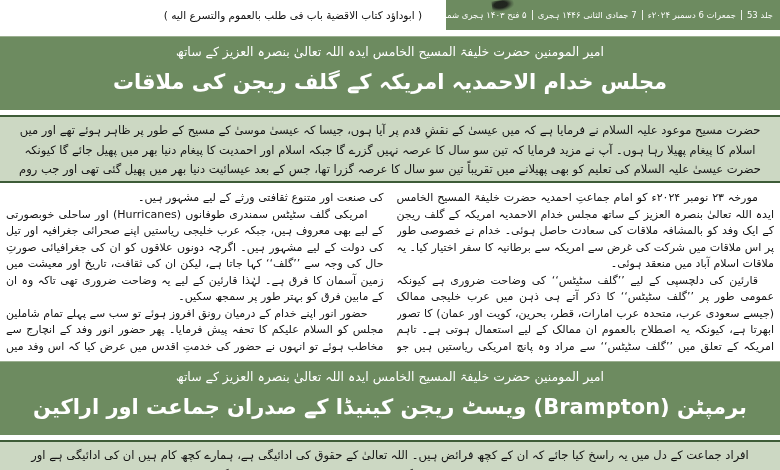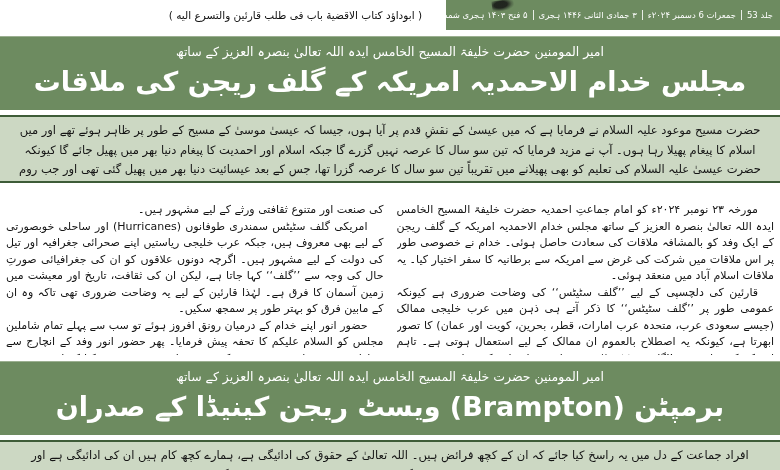--- a/index.html
+++ b/index.html
@@ -24,55 +24,55 @@
     position:absolute; left:492px; top:0; width:22px; height:11px;
     background:radial-gradient(ellipse at 40% 40%, rgba(20,20,20,.85) 0 35%, rgba(20,20,20,.25) 60%, transparent 75%);
     transform:rotate(-8deg); pointer-events:none;
   }
   
   .banner {
     margin-top:6px; border-top:1px solid #9cb091; background:var(--green);
     color:#fff; text-align:center; padding:6px 8px 7px; height:74px; overflow:hidden;
   }
   .kicker { font-size:12.5px; line-height:17px; }
-  .headline { font-size:27px; font-weight:bold; line-height:44px; letter-spacing:0; }
+  .headline { font-size:21px; font-weight:bold; line-height:44px; letter-spacing:0; }
   
   .quotebox {
     margin-top:5px; background:var(--lightgreen);
     border-top:2px solid var(--darkgreen); border-bottom:2px solid var(--darkgreen);
     text-align:center; padding:4px 14px; height:68px; overflow:hidden;
     font-size:11.5px; line-height:19.5px;
   }
   .quotebox.clipped { height:auto; border-bottom:none; padding-bottom:40px; }
   .q2line { white-space:nowrap; overflow:hidden; }
   
   .bodycols {
     display:flex; gap:13px; padding:0 6px; margin-top:7px;
     height:165px; overflow:hidden;
     font-size:11px; line-height:16.5px; text-align:justify;
   }
-  .col { flex:1 1 0; overflow:hidden;margin-top:12px; }
+  .col { flex:1 1 0; overflow:hidden; }
   .col p { text-indent:16px; margin:0; }
   :root { --green:#6d8b60; --lightgreen:#ccd8c3; --darkgreen:#3e5c38; }
 </style>
 </head>
 <body>
 
 <div class="page">
 
   <div class="topbar">
     <div class="tb-green">
       <span class="tb-seg">جلد 53</span>
       <span class="tb-seg">جمعرات 6 دسمبر ۲۰۲۴ء</span>
-      <span class="tb-seg">۳ جمادی الثانی ۱۴۴۶ ہجری</span>
+      <span class="tb-seg">7 جمادی الثانی ۱۴۴۶ ہجری</span>
       <span class="tb-seg">۵ فتح ۱۴۰۳ ہجری شمسی</span>
 
     </div>
     <div class="tb-white">
-      <span class="citation">( ابوداؤد کتاب الاقضیة باب فی طلب قارئین والتسرع الیه )</span>
+      <span class="citation">( ابوداؤد کتاب الاقضیة باب فی طلب بالعموم والتسرع الیه )</span>
     </div>
   </div>
   <div class="ink-smudge"></div>
 
   <div class="banner">
     <div class="kicker">امیر المومنین حضرت خلیفۃ المسیح الخامس ایدہ اللہ تعالیٰ بنصرہ العزیز کے ساتھ</div>
     <div class="headline">مجلس خدام الاحمدیہ امریکہ کے گلف ریجن کی ملاقات</div>
   </div>
 
   <div class="quotebox">

